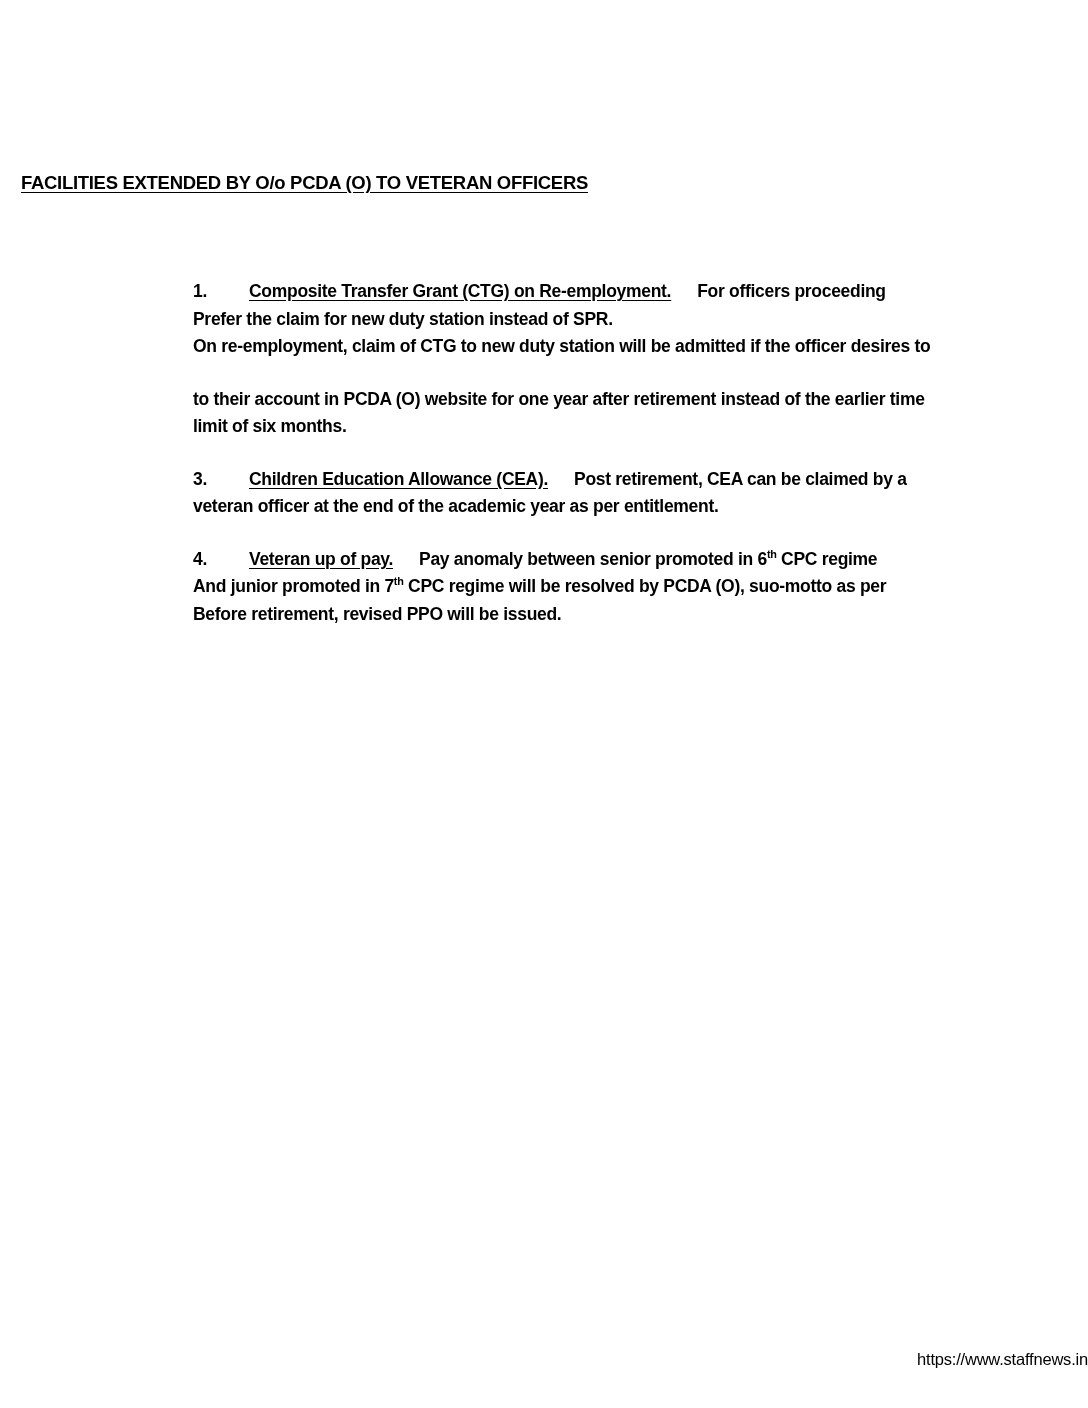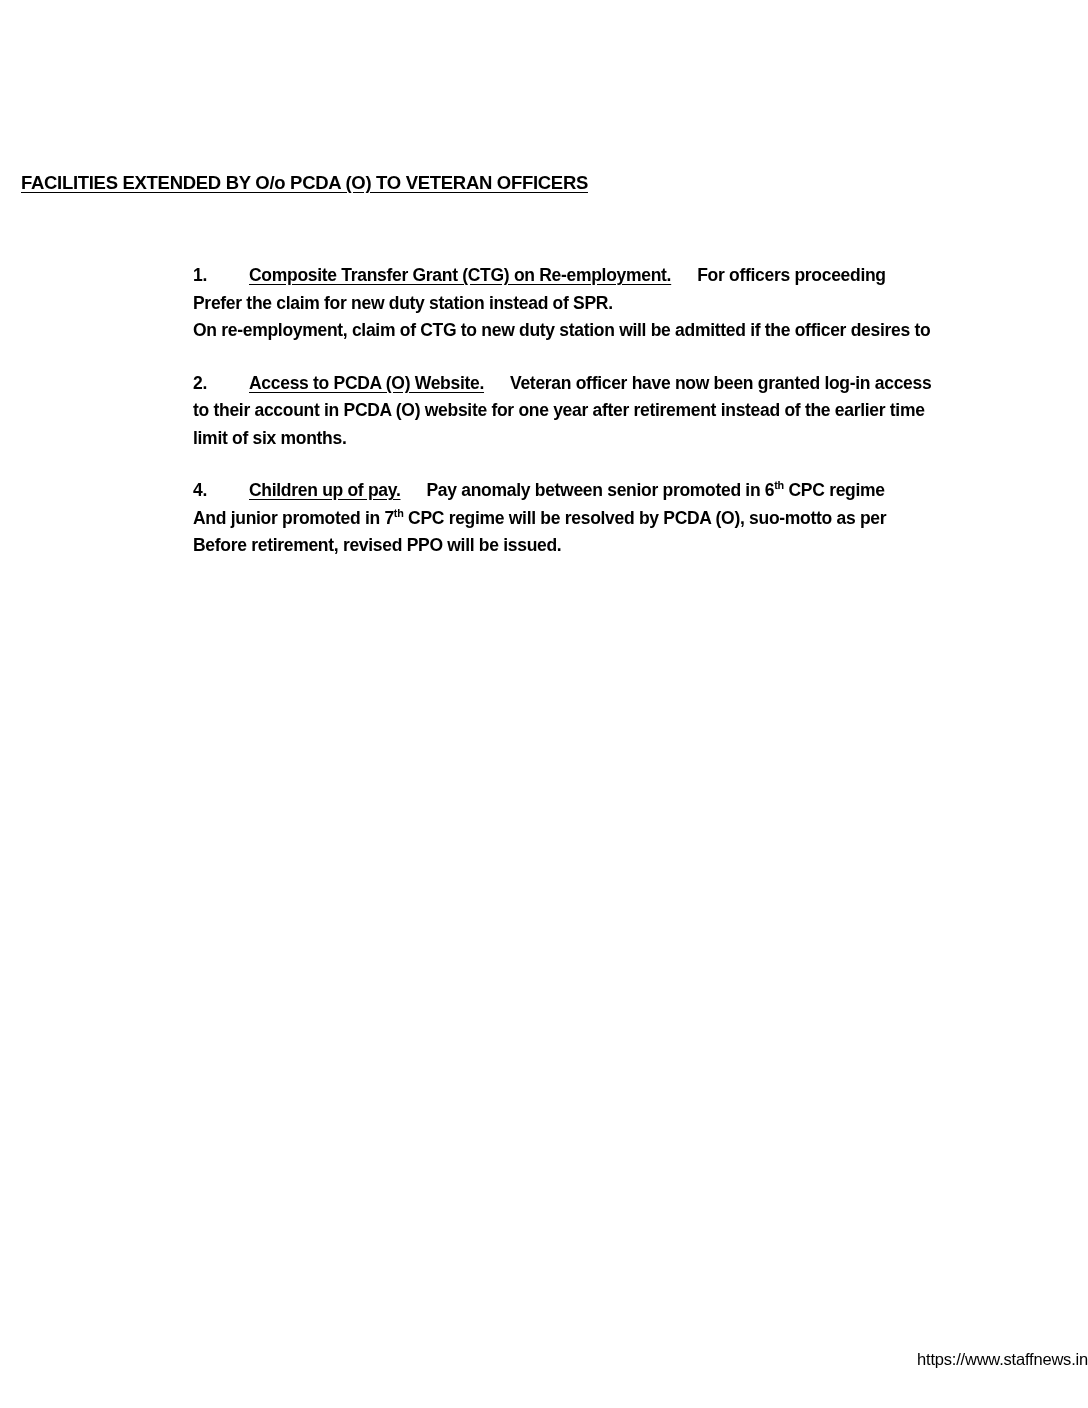--- a/index.html
+++ b/index.html
@@ -30,21 +30,21 @@
     text-underline-offset: 3px;
     padding-left: 21px;
   }
   .doc-body {
     position: absolute;
     top: 262px;
     left: 193px;
     width: 860px;
   }
   .para {
-    margin: 0 0 25px 0;
+    margin: 16px 0 25px 0;
   }
   .line {
     white-space: pre;
     font-size: 17.5px;
     font-weight: bold;
     letter-spacing: -0.3px;
     line-height: 27.5px;
     height: 27.5px;
   }
   .num {
@@ -78,25 +78,28 @@
 <div class="page">
   <div class="doc-title">FACILITIES EXTENDED BY O/o PCDA (O) TO VETERAN OFFICERS</div>
 
   <div class="doc-body">
       <div class="para">
         <div class="line"><span class="num">1.</span><span class="heading">Composite Transfer Grant (CTG) on Re-employment.</span><span>For officers proceeding</span></div>
         <div class="line"><span>Prefer the claim for new duty station instead of SPR.</span></div>
         <div class="line"><span>On re-employment, claim of CTG to new duty station will be admitted if the officer desires to</span></div>
       </div>
       <div class="para">
-        <div class="line"><span class="num">2.</span><span class="heading">Access to PCDA (O) Website.</span><span>Veteran officer have now been granted log-in access</span></div>
         <div class="line"><span>to their account in PCDA (O) website for one year after retirement instead of the earlier time</span></div>
         <div class="line"><span>limit of six months.</span></div>
       </div>
       <div class="para">
-        <div class="line"><span class="num">4.</span><span class="heading">Children up of pay.</span><span>Pay anomaly between senior promoted in 6</span><sup>th</sup><span> CPC regime</span></div>
+        <div class="line"><span class="num">3.</span><span class="heading">Children Education Allowance (CEA).</span><span>Post retirement, CEA can be claimed by a</span></div>
+        <div class="line"><span>veteran officer at the end of the academic year as per entitlement.</span></div>
+      </div>
+      <div class="para">
+        <div class="line"><span class="num">4.</span><span class="heading">Veteran up of pay.</span><span>Pay anomaly between senior promoted in 6</span><sup>th</sup><span> CPC regime</span></div>
         <div class="line"><span>And junior promoted in 7</span><sup>th</sup><span> CPC regime will be resolved by PCDA (O), suo-motto as per</span></div>
         <div class="line"><span>Before retirement, revised PPO will be issued.</span></div>
       </div>
     </div>
 
   <div class="doc-footer">https://www.staffnews.in</div>
 </div>
 
 </body></html>

